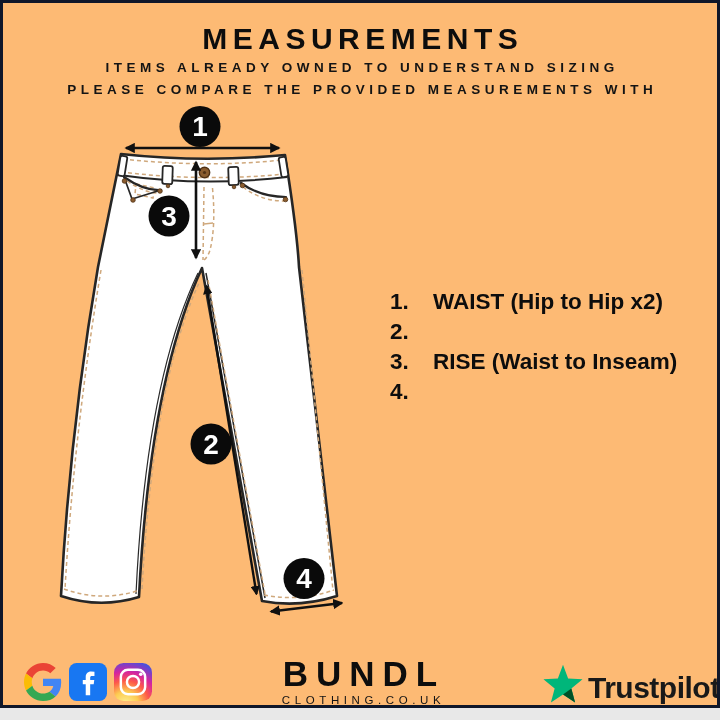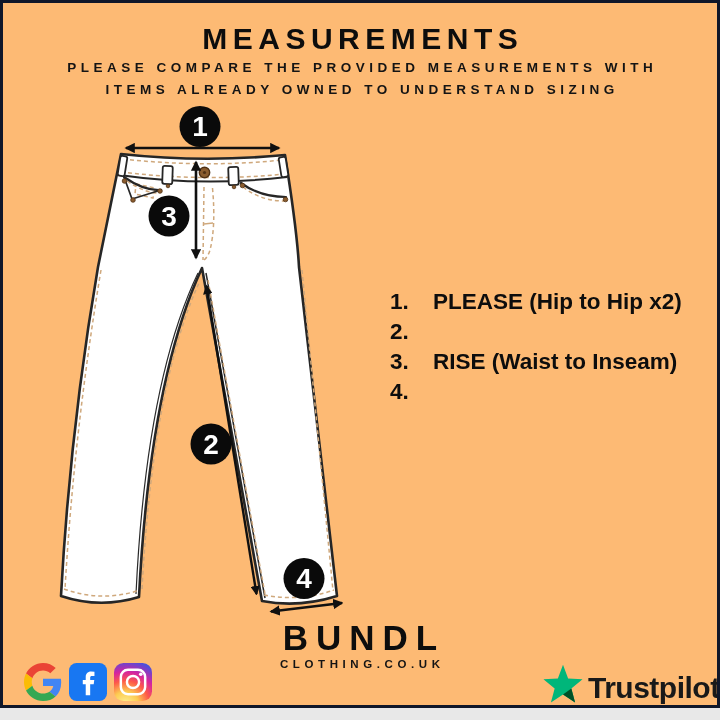--- a/index.html
+++ b/index.html
@@ -48,52 +48,52 @@
   .legend-row{display:flex;}
   .legend-row .num{width:28px;flex:0 0 28px;}
   .legend-row .lab{margin-left:15px;white-space:nowrap;}
   
   .social{
     position:absolute;left:21px;top:660px;
     display:flex;align-items:center;gap:7px;
   }
   .social .icon{width:38px;height:38px;display:block;}
   .brand{
-    position:absolute;left:50%;top:618px;transform:translateX(-50%);
-    text-align:center;white-space:nowrap;
+    position:absolute;left:50%;top:654px;transform:translateX(-50%);
+    text-align:right;white-space:nowrap;
   }
   .brand-name{
     font-size:35px;font-weight:700;
     letter-spacing:8px;text-indent:8px;
     color:#0d0d0d;line-height:34px;
   }
   .brand-domain{
-    font-size:11.5px;font-weight:700;
+    font-size:11.5px;font-weight:400;
     letter-spacing:4.6px;text-indent:4.6px;
     color:#141414;margin-top:3px;
   }
   .trustpilot{
     position:absolute;left:540px;top:659px;
     display:flex;align-items:center;
   }
   .tp-star{width:40px;height:40px;display:block;}
   .tp-word{
     font-size:30px;font-weight:600;color:#191919;
     letter-spacing:-0.5px;margin-left:5px;margin-top:9px;
   }
 </style>
 </head>
 <body>
 
 <div class="canvas">
 
   <div class="title">MEASUREMENTS</div>
   <div class="subtitle">
+    <div>ITEMS ALREADY OWNED TO UNDERSTAND SIZING</div>
     <div>PLEASE COMPARE THE PROVIDED MEASUREMENTS WITH</div>
-    <div>ITEMS ALREADY OWNED TO UNDERSTAND SIZING</div>
   </div>
 
   <svg class="diagram" viewBox="3 3 714 714">
     <defs>
       <marker id="ah" viewBox="0 0 10 10" refX="8.5" refY="5" markerWidth="4" markerHeight="4" orient="auto-start-reverse" markerUnits="strokeWidth">
         <path d="M0,0 L10,5 L0,10 z" fill="#101010"></path>
       </marker>
     </defs>
 
     <g>
@@ -172,21 +172,21 @@
     </g>
     <g>
       <circle class="badge" cx="304" cy="578.5" r="20.5"></circle>
       <text class="badge-num" x="304" y="588">4</text>
     </g>
   </svg>
 
   <div class="legend">
     <div class="legend-row">
       <span class="num">1.</span>
-      <span class="lab">PLEASE (Hip to Hip x2)</span>
+      <span class="lab">WAIST (Hip to Hip x2)</span>
     </div>
     <div class="legend-row">
       <span class="num">2.</span>
     </div>
     <div class="legend-row">
       <span class="num">3.</span>
       <span class="lab">RISE (Waist to Inseam)</span>
     </div>
     <div class="legend-row">
       <span class="num">4.</span>

